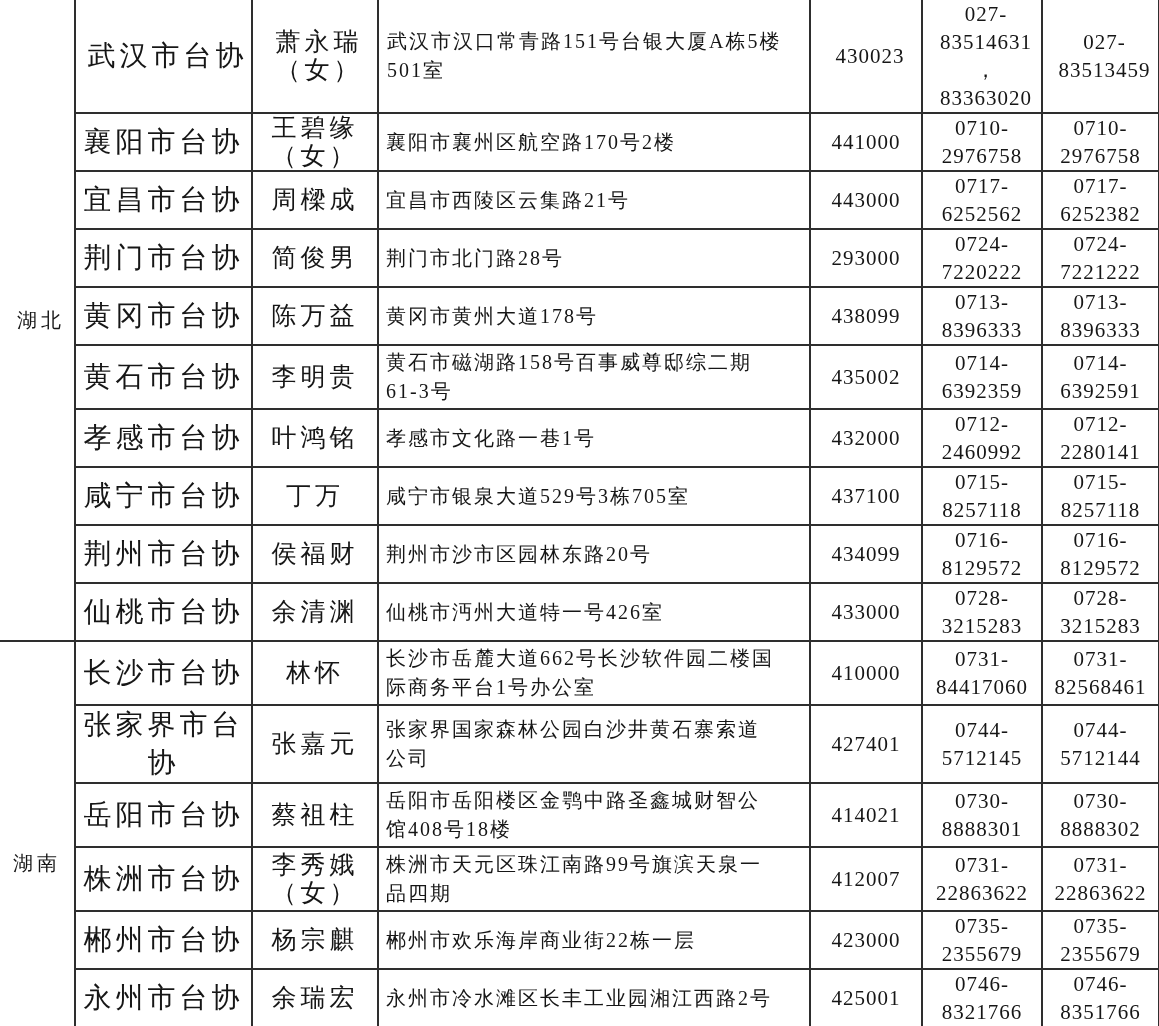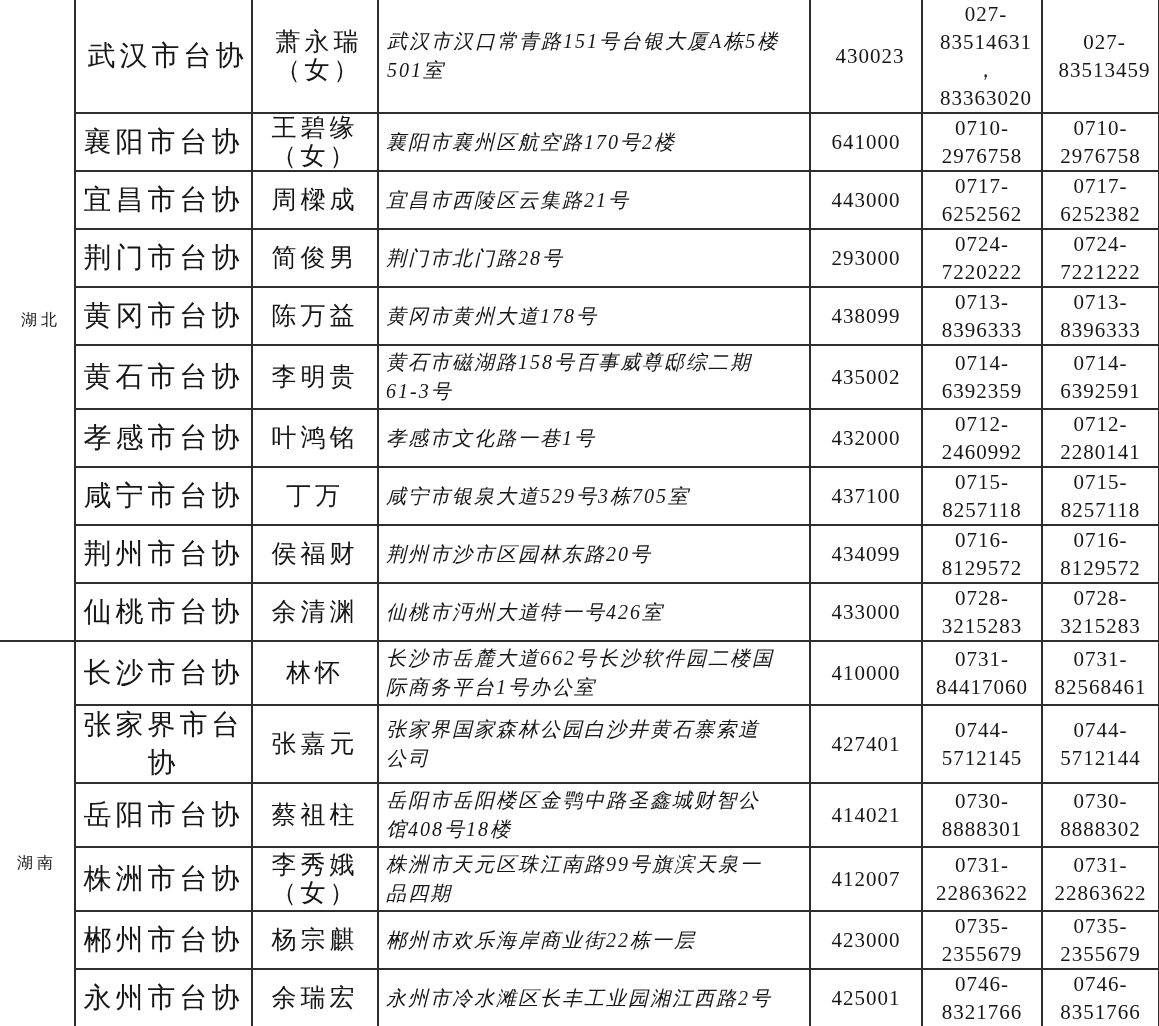--- a/index.html
+++ b/index.html
@@ -26,42 +26,41 @@
     padding: 0;
     overflow: hidden;
   }
   tr.data-row { height: 55px; }
   tr.row-first { height: 110px; }
   tr.row-last { height: 51px; }
   tr.row-first td { border-top: none; padding-left: 8px; }
 
   .province-cell {
     border-left: none;
-    font-size: 16px;
+    font-size: 20px;
     letter-spacing: 4px;
   }
   .assoc-cell {
     font-size: 28px;
     letter-spacing: 4px;
     margin-top: 20px;
   }
   .contact-cell {
     font-size: 25px;
     letter-spacing: 4px;
     white-space: pre-line;
     line-height: 28px;
   }
   .address-cell {
     text-align: left;
     font-size: 20px;
     letter-spacing: 2px;
     padding: 2px 4px 2px 7px;
     white-space: pre-line;
     line-height: 29px;
-    font-style: italic;
   }
   .num-cell {
     font-size: 21px;
     letter-spacing: 1px;
     white-space: pre-line;
     line-height: 28px;
   }
 </style>
 </head>
 <body>
@@ -90,21 +89,21 @@
 ，
 83363020</td>
         <td class="num-cell">027-
 83513459</td>
       </tr>
       <tr class="data-row">
         <td class="assoc-cell">襄阳市台协</td>
         <td class="contact-cell">王碧缘
 （女）</td>
         <td class="address-cell">襄阳市襄州区航空路170号2楼</td>
-        <td class="num-cell">641000</td>
+        <td class="num-cell">441000</td>
         <td class="num-cell">0710-
 2976758</td>
         <td class="num-cell">0710-
 2976758</td>
       </tr>
       <tr class="data-row">
         <td class="assoc-cell">宜昌市台协</td>
         <td class="contact-cell">周樑成</td>
         <td class="address-cell">宜昌市西陵区云集路21号</td>
         <td class="num-cell">443000</td>

